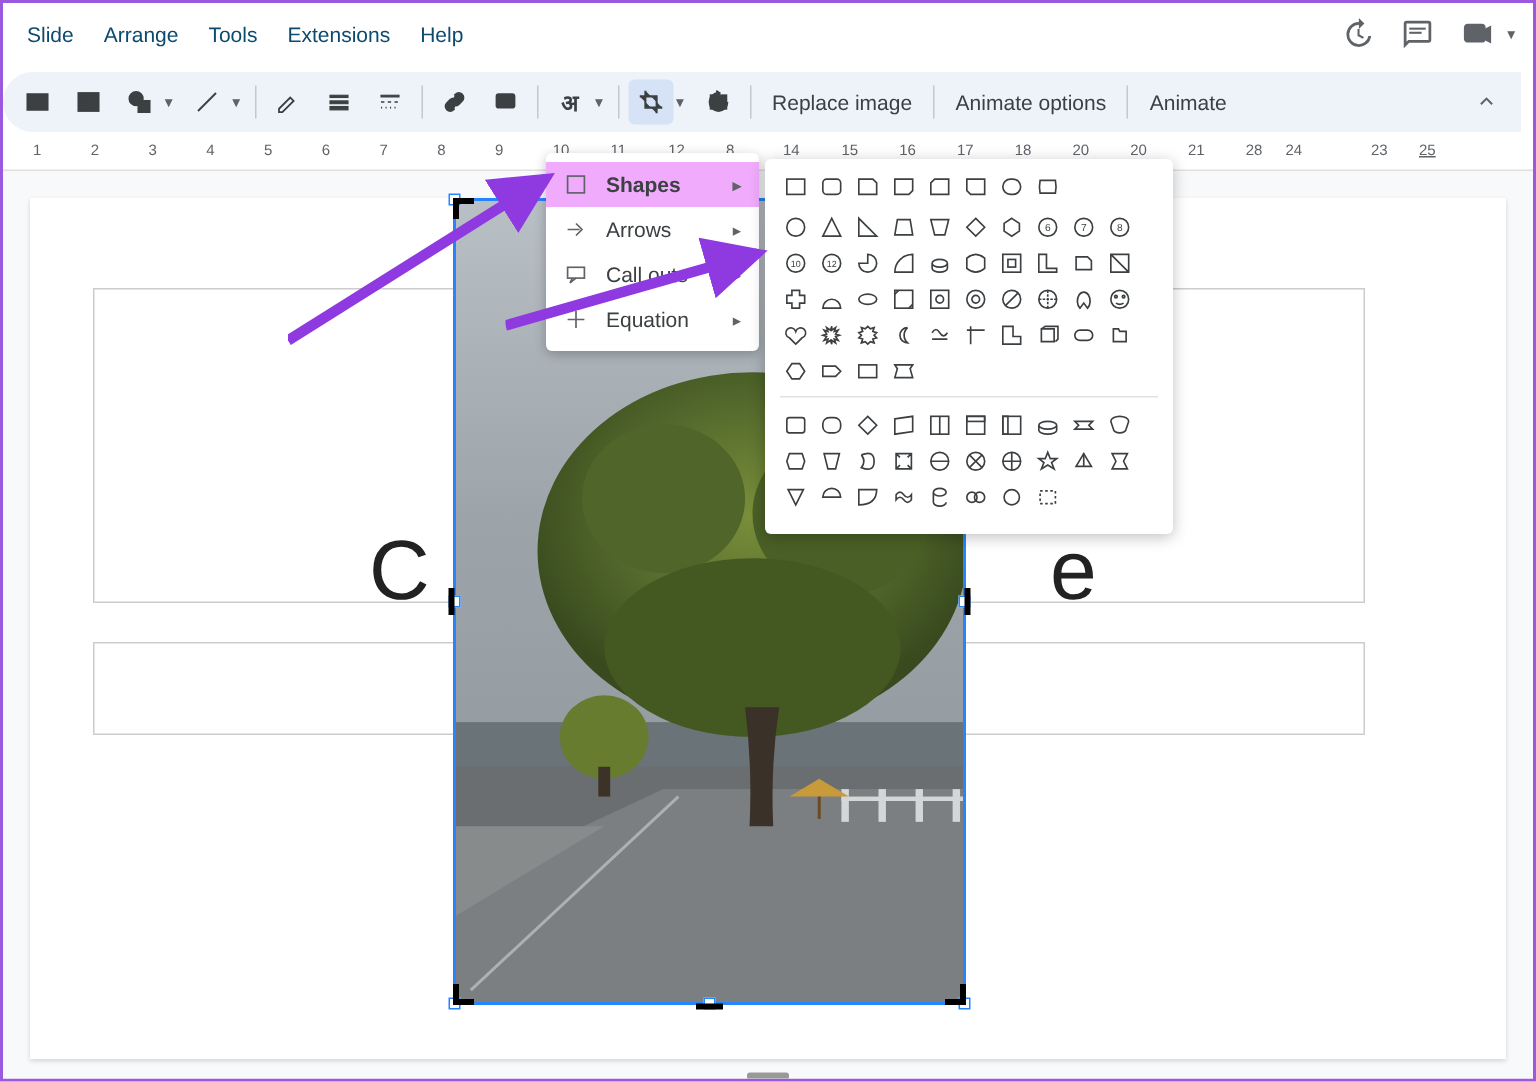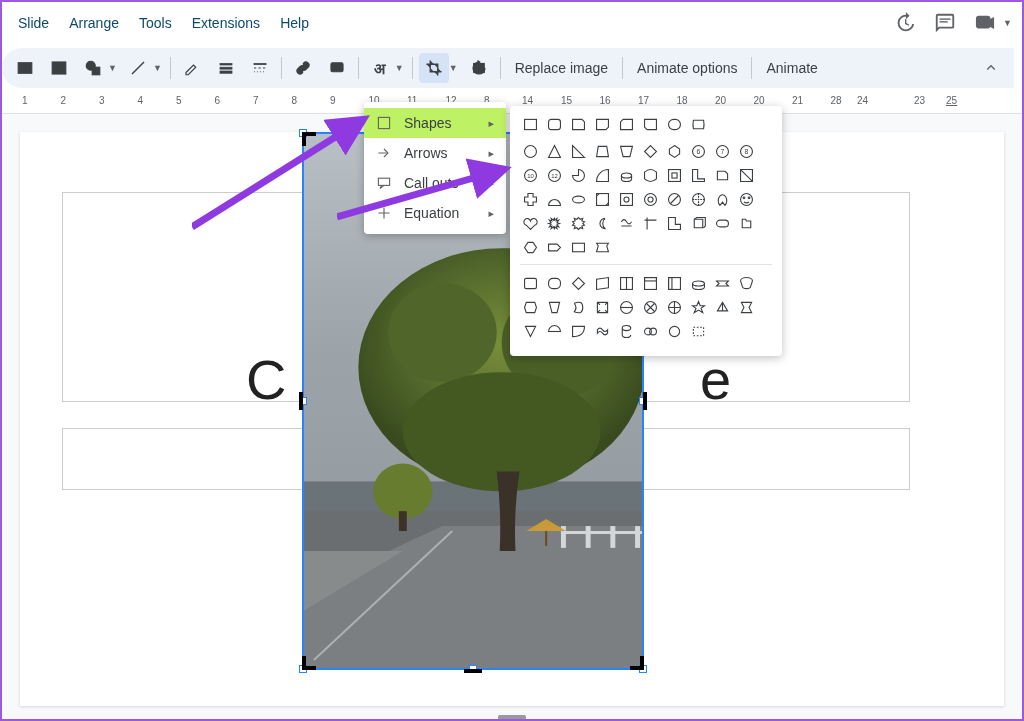--- a/index.html
+++ b/index.html
@@ -41,21 +41,21 @@
 .crop-handle.ctr{width:14px;height:4px;top:-2px;right:-2px}.crop-handle.ctr2{width:4px;height:14px;top:-2px;right:-2px}
 .crop-handle.cbl{width:14px;height:4px;bottom:-2px;left:-2px}.crop-handle.cbl2{width:4px;height:14px;bottom:-2px;left:-2px}
 .crop-handle.cbr{width:14px;height:4px;bottom:-2px;right:-2px}.crop-handle.cbr2{width:4px;height:14px;bottom:-2px;right:-2px}
 .crop-handle.ctm{width:18px;height:4px;top:-5px;left:calc(50% - 9px)}
 .crop-handle.cbm{width:18px;height:4px;bottom:-5px;left:calc(50% - 9px)}
 .crop-handle.cml{width:4px;height:18px;left:-5px;top:calc(50% - 9px)}
 .crop-handle.cmr{width:4px;height:18px;right:-5px;top:calc(50% - 9px)}
 
 .dropdown-menu { position: absolute; left: 362px; top: 100px; width: 142px; background: #fff; border-radius: 4px; box-shadow: 0 2px 8px rgba(0,0,0,0.25); padding: 6px 0; z-index: 50; }
 .menu-item { display: flex; align-items: center; padding: 7px 12px; font-size: 14px; color: #3c4043; cursor: pointer; }
-.menu-item.highlighted { background: #bef264; }
+.menu-item.highlighted { background: #f0abfc; font-weight: bold; }
 .menu-item svg { width: 16px; height: 16px; margin-right: 12px; fill: none; stroke: #5f6368; stroke-width: 1.4; }
 .menu-item .chevron { margin-left: auto; font-size: 11px; color: #5f6368; }
 
 .shapes-panel { position: absolute; left: 508px; top: 104px; width: 272px; background: #fff; border-radius: 4px; box-shadow: 0 2px 10px rgba(0,0,0,0.25); padding: 8px 10px; z-index: 50; }
 .shape-grid { display: flex; flex-wrap: wrap; gap: 3px 3px; margin-bottom: 6px; }
 .shape-cell { width: 21px; height: 21px; display: flex; align-items: center; justify-content: center; cursor: pointer; }
 .shape-cell svg { width: 17px; height: 17px; fill: none; stroke: #3c4043; stroke-width: 1.3; }
 .panel-sep { height: 1px; background: #e2e2e2; margin: 4px 0 8px; }
 
 .arrow-annotation { position: absolute; z-index: 60; }

